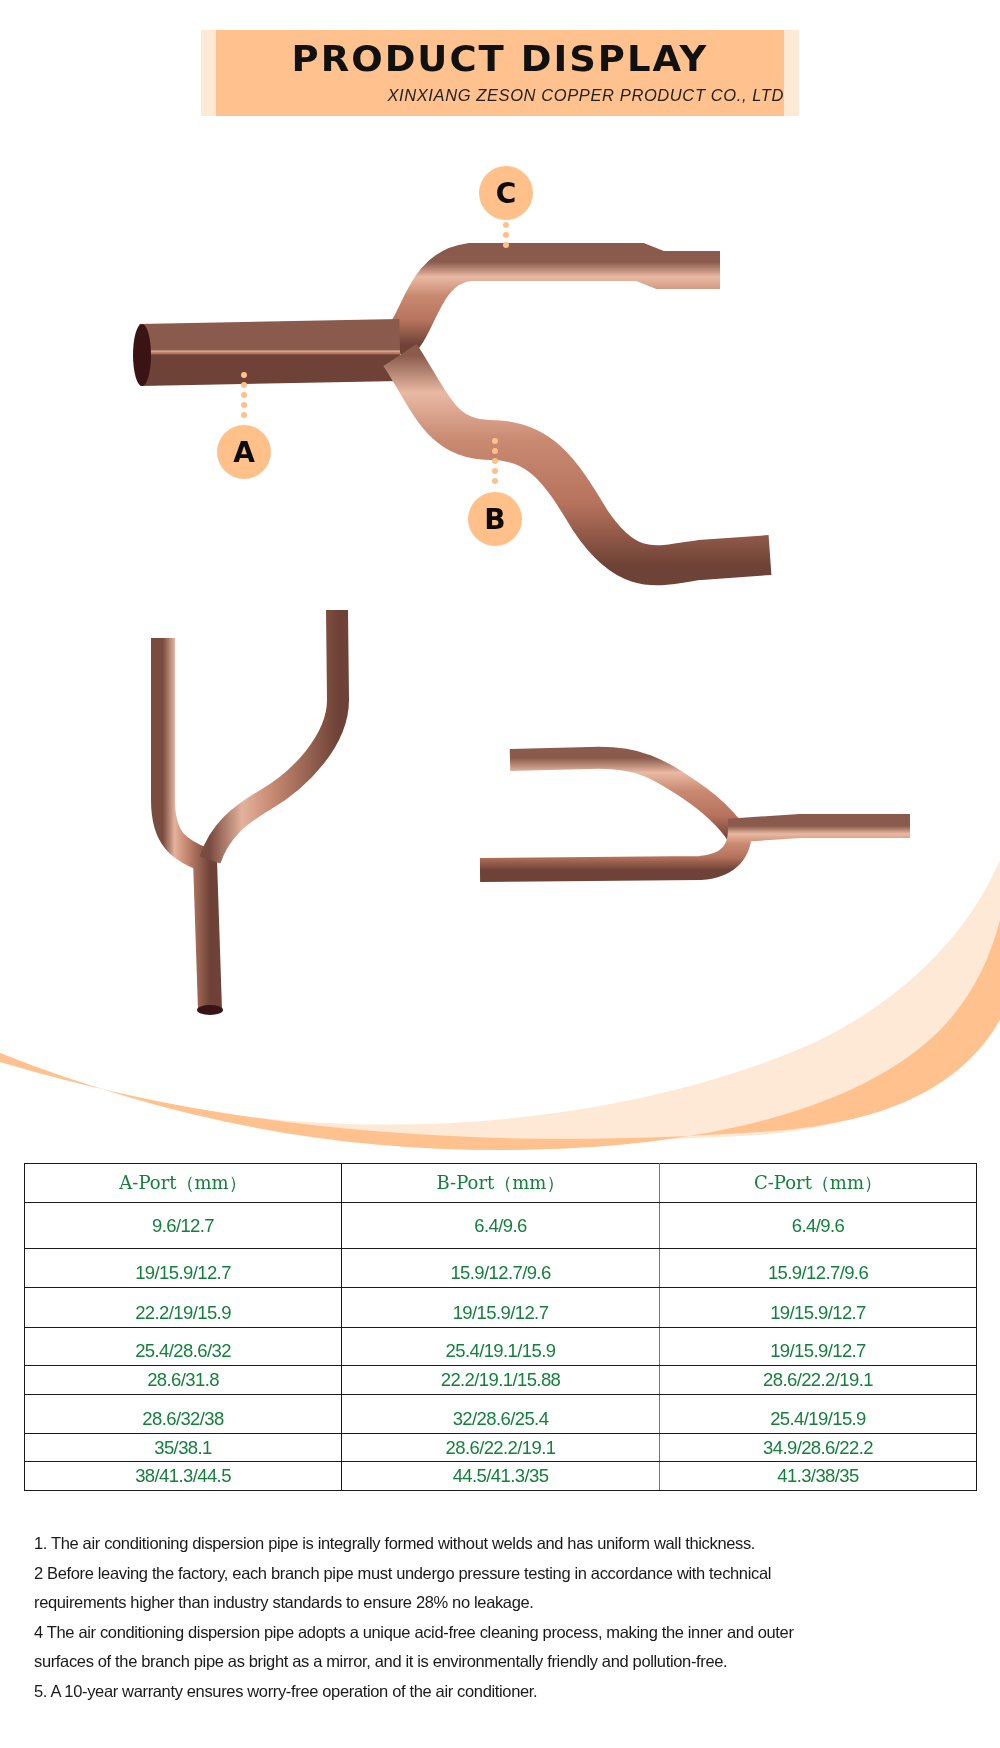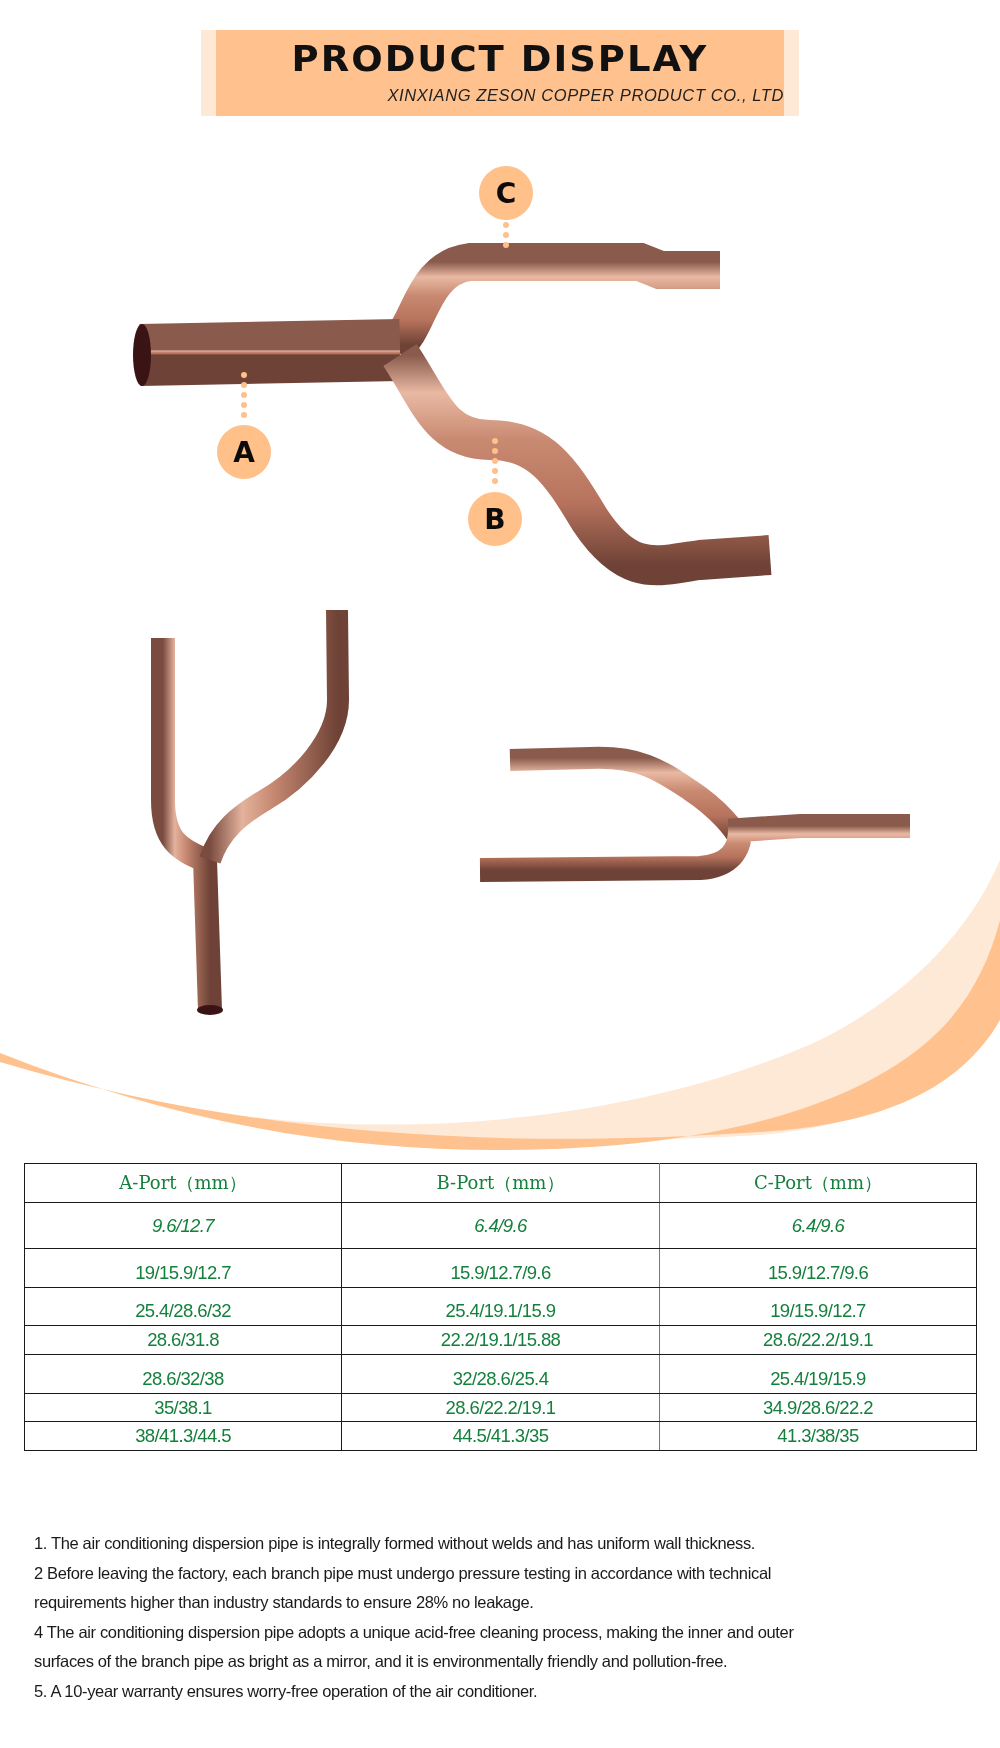--- a/index.html
+++ b/index.html
@@ -116,29 +116,34 @@
       <col style="width:33.3%">
     </colgroup>
   <thead>
     <tr>
       <th>A-Port（mm）</th>
       <th>B-Port（mm）</th>
       <th>C-Port（mm）</th>
     </tr>
   </thead>
   <tbody>
-    <tr style="height:46px;font-style:italic;">
+    <tr style="height:46px;">
       <td class="mid">9.6/12.7</td>
       <td class="mid">6.4/9.6</td>
       <td class="mid">6.4/9.6</td>
     </tr>
     <tr style="height:39px;">
       <td>19/15.9/12.7</td>
       <td>15.9/12.7/9.6</td>
       <td>15.9/12.7/9.6</td>
+    </tr>
+    <tr style="height:40px;">
+      <td>22.2/19/15.9</td>
+      <td>19/15.9/12.7</td>
+      <td>19/15.9/12.7</td>
     </tr>
     <tr style="height:38px;">
       <td>25.4/28.6/32</td>
       <td>25.4/19.1/15.9</td>
       <td>19/15.9/12.7</td>
     </tr>
     <tr style="height:29px;">
       <td class="mid">28.6/31.8</td>
       <td class="mid">22.2/19.1/15.88</td>
       <td class="mid">28.6/22.2/19.1</td>

